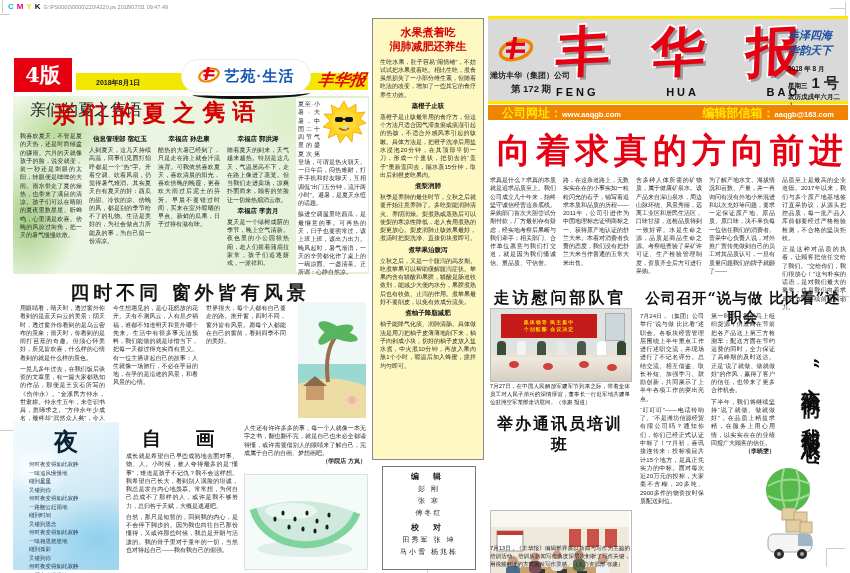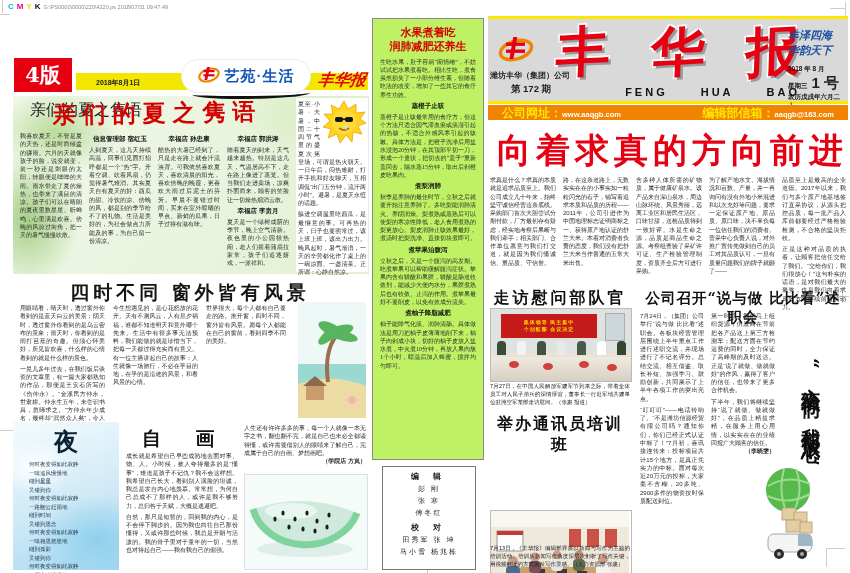--- a/index.html
+++ b/index.html
@@ -24,21 +24,21 @@
   .summer-title{color:#d40000;font-weight:bold;font-size:23px;letter-spacing:7px;text-align:center;
      font-family:"DejaVu Serif",serif;transform:rotate(-1deg);}
   .window-title{font-size:19px;font-weight:900;letter-spacing:4px;text-align:center;color:#151515;}
   .night-bg{background:
      radial-gradient(60px 40px at 20% 30%,#ffffff 0%,rgba(255,255,255,0) 70%),
      radial-gradient(80px 60px at 80% 80%,#8fd0ee 0%,rgba(143,208,238,0) 75%),
      linear-gradient(160deg,#f4fbfe 0%,#cfe9f6 55%,#a9d8ef 100%);}
   .night-title{font-family:"DejaVu Serif",serif;font-size:24px;font-weight:bold;color:#0c2233;}
   .poemline{font-size:5.5px;line-height:1.55;color:#15334a;font-family:"DejaVu Serif",serif;}
   .selfie-title{font-family:"DejaVu Serif",serif;font-size:19px;font-weight:bold;letter-spacing:14px;color:#111;}
-  .fruitbox{border:1px solid #8a8a8a;background:#bef264;font-family:Liberation Serif, serif;}
+  .fruitbox{border:1px solid #8a8a8a;background:#fef9c3;}
   .fruit-title{color:#d40000;font-weight:bold;font-size:11px;text-align:center;line-height:1.3;}
   .creditbox{border:1px solid #777;background:#fff;text-align:center;}
   .credit-h{font-size:8px;font-weight:bold;letter-spacing:6px;margin-top:4px;}
   .credit-n{font-size:7px;margin-top:2px;letter-spacing:2px;}
   
   .grayband{background:#d9d9d9;}
   .yline{background:#ffe600;}
   .mast-char{font-family:"DejaVu Serif",serif;font-weight:bold;font-size:54px;color:#e60012;line-height:1;
      transform:skewX(-5deg) rotate(-3deg);
      text-shadow:2.5px 2.5px 0 #9a9a9a,-1.5px -1.5px 0 #fff,1.5px -1.5px 0 #fff,-1.5px 1.5px 0 #fff,1.5px 1.5px 0 #fff;}
@@ -259,21 +259,21 @@
   </svg>
 </div>
 <div class="abs" style="left:490px;top:70px;width:82px;font-size:8px;font-weight:bold;">潍坊丰华（集团）公司</div>
 <div class="abs" style="left:490px;top:83px;width:82px;font-size:9.5px;font-weight:bold;text-align:center;">第 172 期</div>
 
 <div class="abs" style="left:556px;top:24px;width:244px;display:flex;justify-content:space-between;">
   <span class="mast-char">丰</span>
   <span class="mast-char">华</span>
   <span class="mast-char">报</span>
 </div>
-<div class="abs" style="left:556px;top:86px;width:244px;display:flex;justify-content:flex-end;gap:33px;">
+<div class="abs" style="left:556px;top:86px;width:244px;display:flex;justify-content:space-between;">
   <span class="pinyin">FENG</span>
   <span class="pinyin">HUA</span>
   <span class="pinyin">BAO</span>
 </div>
 
 <div class="abs" style="left:788px;top:28px;width:58px;">
   <div class="slogan">丰泽四海</div>
   <div class="slogan">华韵天下</div>
   <div class="mast-small" style="margin-top:6px;">2018 年 8 月</div>
   <div style="display:flex;align-items:baseline;gap:4px;">

